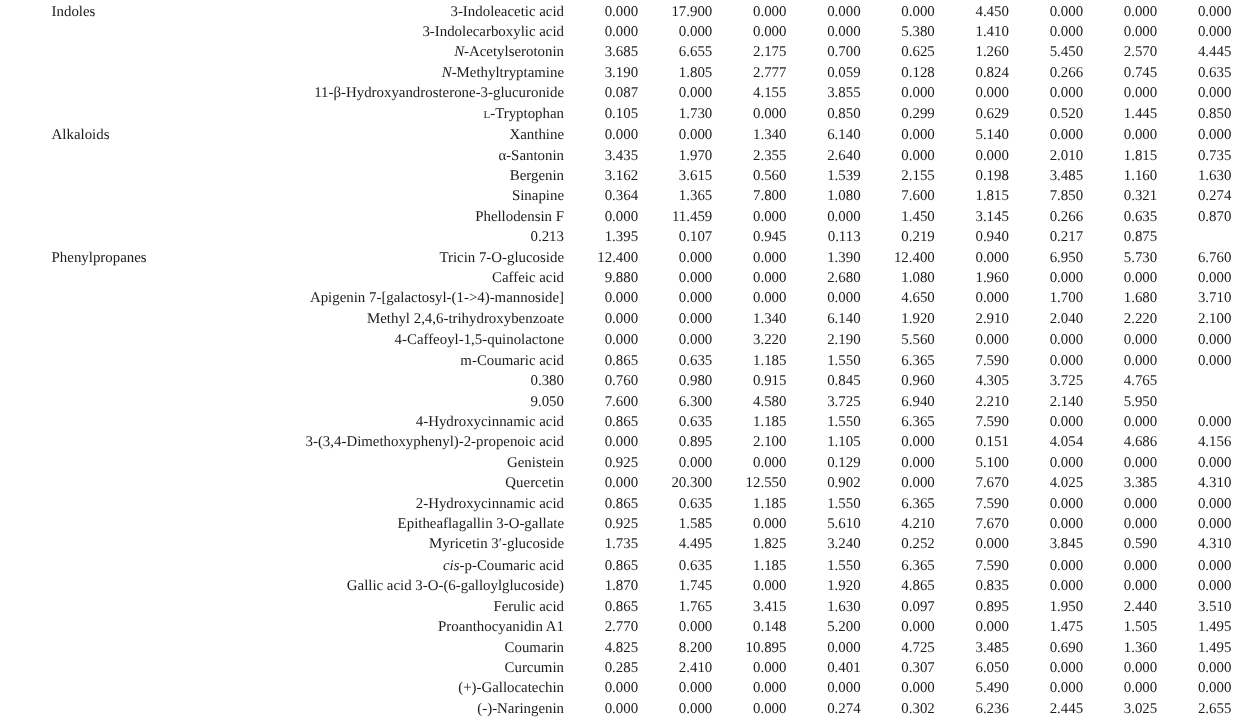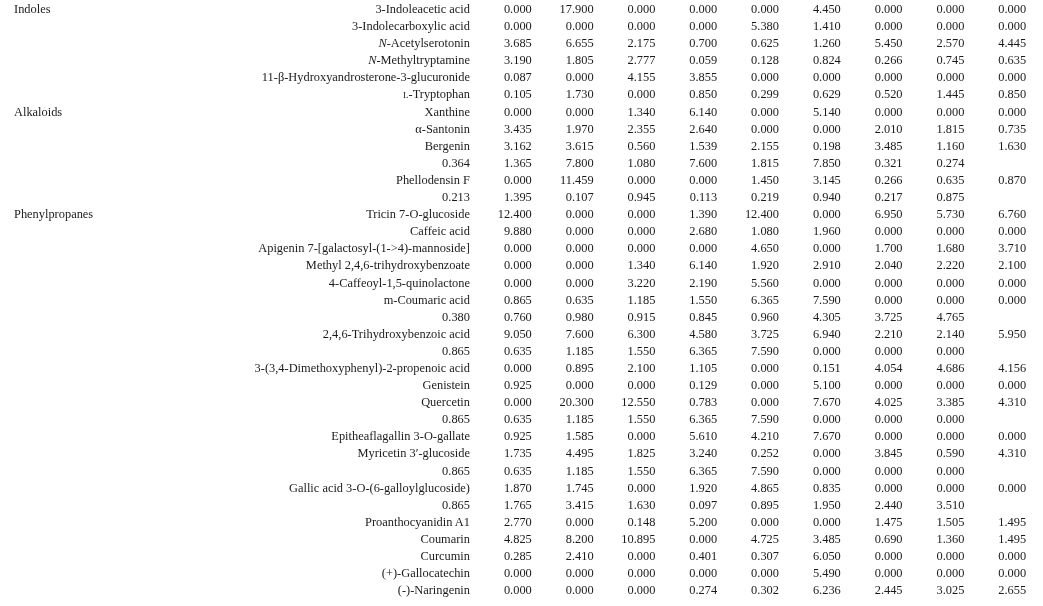--- a/index.html
+++ b/index.html
@@ -20,21 +20,21 @@
     right: 17px;
   }
   .row {
     display: grid;
     grid-template-columns: 111px 345px repeat(9, 61.8px);
     height: 17.1px;
     align-items: baseline;
     white-space: nowrap;
   }
   .cell { overflow: visible; }
-  .cat { text-align: left; }
+  .cat { text-align: left; margin-left: 29px; }
   .name { text-align: right; }
   .num { text-align: right; font-variant-numeric: tabular-nums; }
   .it { font-style: italic; }
   .sc { font-variant: small-caps; }
 </style>
 </head>
 <body>
 
 <div class="page">
   <div class="table">
@@ -150,20 +150,21 @@
         <div class="cell num">0.560</div>
         <div class="cell num">1.539</div>
         <div class="cell num">2.155</div>
         <div class="cell num">0.198</div>
         <div class="cell num">3.485</div>
         <div class="cell num">1.160</div>
         <div class="cell num">1.630</div>
       </div>
       <div class="row">
         <div class="cell cat"></div>
+        <div class="cell name"><span>Sinapine</span></div>
         <div class="cell num">0.364</div>
         <div class="cell num">1.365</div>
         <div class="cell num">7.800</div>
         <div class="cell num">1.080</div>
         <div class="cell num">7.600</div>
         <div class="cell num">1.815</div>
         <div class="cell num">7.850</div>
         <div class="cell num">0.321</div>
         <div class="cell num">0.274</div>
       </div>
@@ -277,33 +278,33 @@
         <div class="cell num">0.980</div>
         <div class="cell num">0.915</div>
         <div class="cell num">0.845</div>
         <div class="cell num">0.960</div>
         <div class="cell num">4.305</div>
         <div class="cell num">3.725</div>
         <div class="cell num">4.765</div>
       </div>
       <div class="row">
         <div class="cell cat"></div>
-        <div class="cell name"><span>2,4,6-Trihydroxybenzoic acid</span></div>
         <div class="cell num">9.050</div>
         <div class="cell num">7.600</div>
         <div class="cell num">6.300</div>
         <div class="cell num">4.580</div>
         <div class="cell num">3.725</div>
         <div class="cell num">6.940</div>
         <div class="cell num">2.210</div>
         <div class="cell num">2.140</div>
         <div class="cell num">5.950</div>
       </div>
       <div class="row">
         <div class="cell cat"></div>
+        <div class="cell name"><span>4-Hydroxycinnamic acid</span></div>
         <div class="cell num">0.865</div>
         <div class="cell num">0.635</div>
         <div class="cell num">1.185</div>
         <div class="cell num">1.550</div>
         <div class="cell num">6.365</div>
         <div class="cell num">7.590</div>
         <div class="cell num">0.000</div>
         <div class="cell num">0.000</div>
         <div class="cell num">0.000</div>
       </div>
@@ -332,29 +333,30 @@
         <div class="cell num">0.000</div>
         <div class="cell num">0.000</div>
         <div class="cell num">0.000</div>
       </div>
       <div class="row">
         <div class="cell cat"></div>
         <div class="cell name"><span>Quercetin</span></div>
         <div class="cell num">0.000</div>
         <div class="cell num">20.300</div>
         <div class="cell num">12.550</div>
-        <div class="cell num">0.783</div>
+        <div class="cell num">0.902</div>
         <div class="cell num">0.000</div>
         <div class="cell num">7.670</div>
         <div class="cell num">4.025</div>
         <div class="cell num">3.385</div>
         <div class="cell num">4.310</div>
       </div>
       <div class="row">
         <div class="cell cat"></div>
+        <div class="cell name"><span>2-Hydroxycinnamic acid</span></div>
         <div class="cell num">0.865</div>
         <div class="cell num">0.635</div>
         <div class="cell num">1.185</div>
         <div class="cell num">1.550</div>
         <div class="cell num">6.365</div>
         <div class="cell num">7.590</div>
         <div class="cell num">0.000</div>
         <div class="cell num">0.000</div>
         <div class="cell num">0.000</div>
       </div>
@@ -379,20 +381,21 @@
         <div class="cell num">1.825</div>
         <div class="cell num">3.240</div>
         <div class="cell num">0.252</div>
         <div class="cell num">0.000</div>
         <div class="cell num">3.845</div>
         <div class="cell num">0.590</div>
         <div class="cell num">4.310</div>
       </div>
       <div class="row">
         <div class="cell cat"></div>
+        <div class="cell name"><span class="it">cis</span><span>-p-Coumaric acid</span></div>
         <div class="cell num">0.865</div>
         <div class="cell num">0.635</div>
         <div class="cell num">1.185</div>
         <div class="cell num">1.550</div>
         <div class="cell num">6.365</div>
         <div class="cell num">7.590</div>
         <div class="cell num">0.000</div>
         <div class="cell num">0.000</div>
         <div class="cell num">0.000</div>
       </div>
@@ -404,20 +407,21 @@
         <div class="cell num">0.000</div>
         <div class="cell num">1.920</div>
         <div class="cell num">4.865</div>
         <div class="cell num">0.835</div>
         <div class="cell num">0.000</div>
         <div class="cell num">0.000</div>
         <div class="cell num">0.000</div>
       </div>
       <div class="row">
         <div class="cell cat"></div>
+        <div class="cell name"><span>Ferulic acid</span></div>
         <div class="cell num">0.865</div>
         <div class="cell num">1.765</div>
         <div class="cell num">3.415</div>
         <div class="cell num">1.630</div>
         <div class="cell num">0.097</div>
         <div class="cell num">0.895</div>
         <div class="cell num">1.950</div>
         <div class="cell num">2.440</div>
         <div class="cell num">3.510</div>
       </div>

